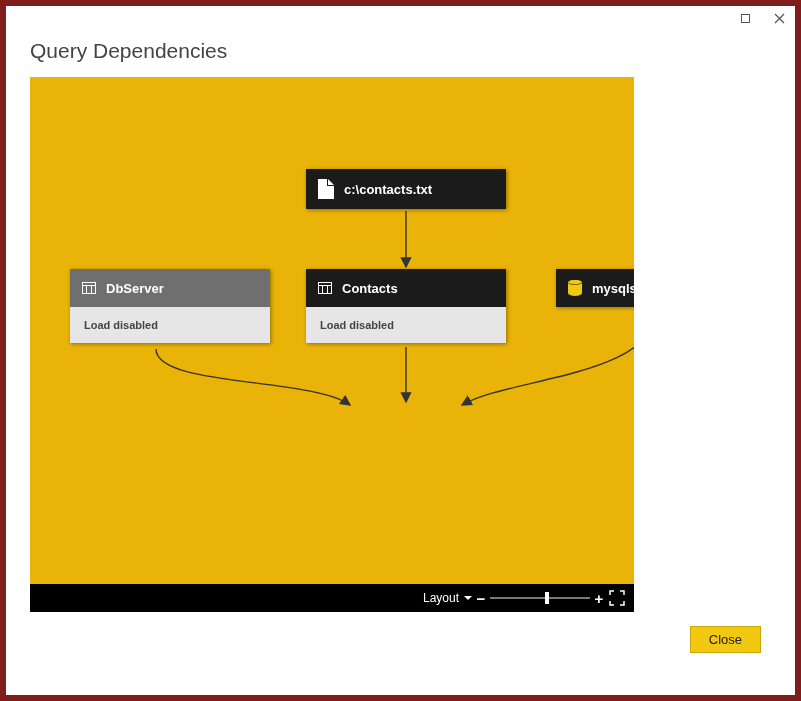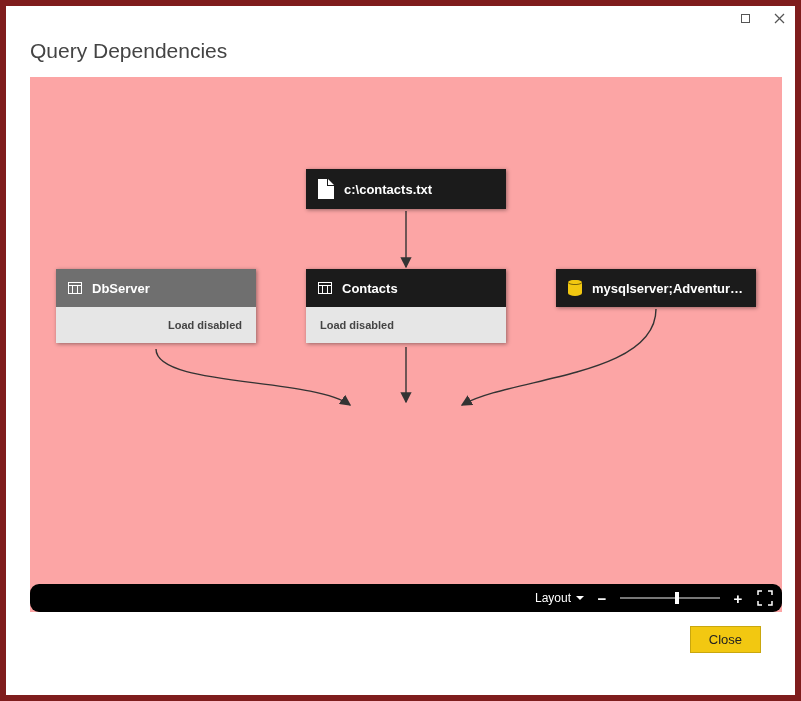--- a/index.html
+++ b/index.html
@@ -40,22 +40,22 @@
     font-size: 21px;
     font-weight: 300;
     color: #444;
     padding: 8px 24px 14px 24px;
   }
   .canvas-wrap {
     margin: 0 24px;
     position: relative;
   }
   .canvas {
-    width: 752px; height: 535px;
-    background: #fca5a5;
+    width: 604px; height: 535px;
+    background: #eab308;
     position: relative;
     overflow: hidden;
   }
   svg.edges {
     position: absolute; inset: 0;
     width: 100%; height: 100%;
     pointer-events: none;
   }
   .node {
     position: absolute;
@@ -152,24 +152,23 @@
   }
   .bottom-bar {
     position: absolute;
     left: 0; right: 0; bottom: 0;
     height: 28px;
     background: #000;
     display: flex;
     align-items: center;
     justify-content: flex-end;
     padding: 0 8px;
-    gap: 11px;
+    gap: 2px;
     color: #fff;
     font-size: 12px;
-    border-radius: 9px;
   }
   .layout-btn {
     display: flex; align-items: center; gap: 5px;
     cursor: pointer;
   }
   .caret-down {
     width: 0; height: 0;
     border-left: 4px solid transparent;
     border-right: 4px solid transparent;
     border-top: 4px solid #fff;
@@ -254,21 +253,21 @@
         <path d="M626,232 C626,300 480,300 432,328" stroke="#333" stroke-width="1.4" fill="none" marker-end="url(#arrow)"></path>
       </svg>
 
       <div class="node" style="left:276px; top:92px;">
         <div class="node-header">
           <span class="icon-file"></span>
           <span class="label">c:\contacts.txt</span>
         </div>
       </div>
 
-      <div class="node dim" style="left:26px; top:192px;text-align:right;">
+      <div class="node dim" style="left:40px; top:192px;">
         <div class="node-header">
           <span class="icon-table">
               <span class="col" style="left:4px"></span>
               <span class="col" style="left:9px"></span>
             </span>
           <span class="label">DbServer</span>
         </div>
         <div class="node-status">Load disabled</div>
       </div>
 

